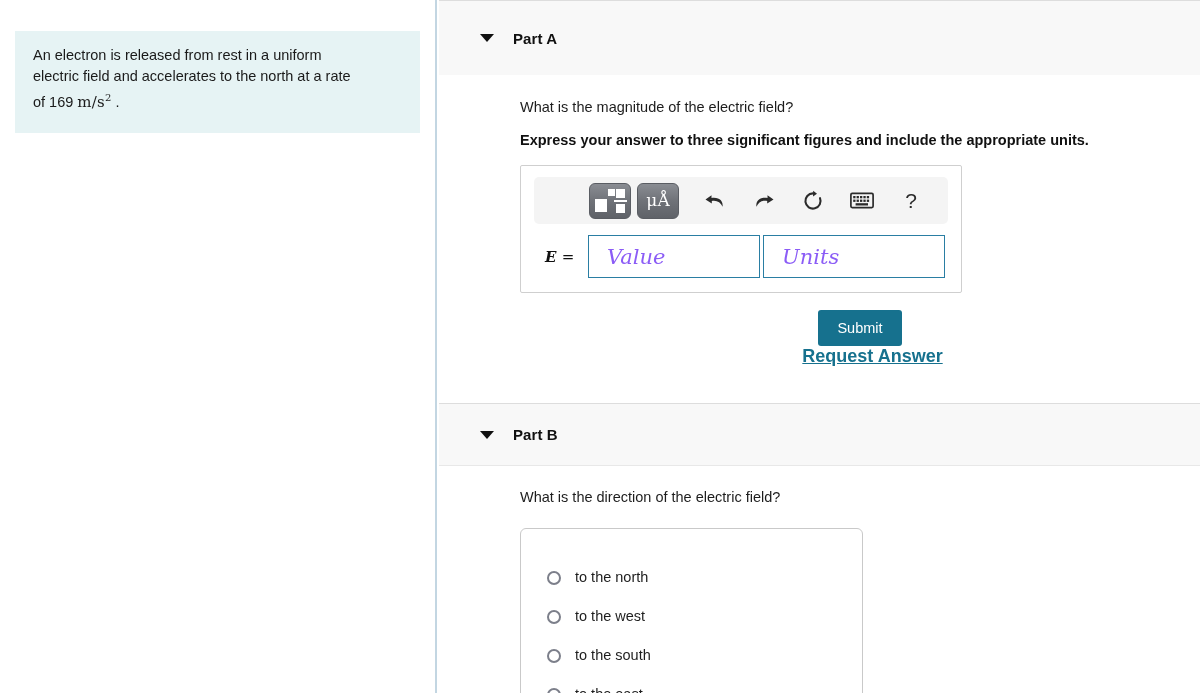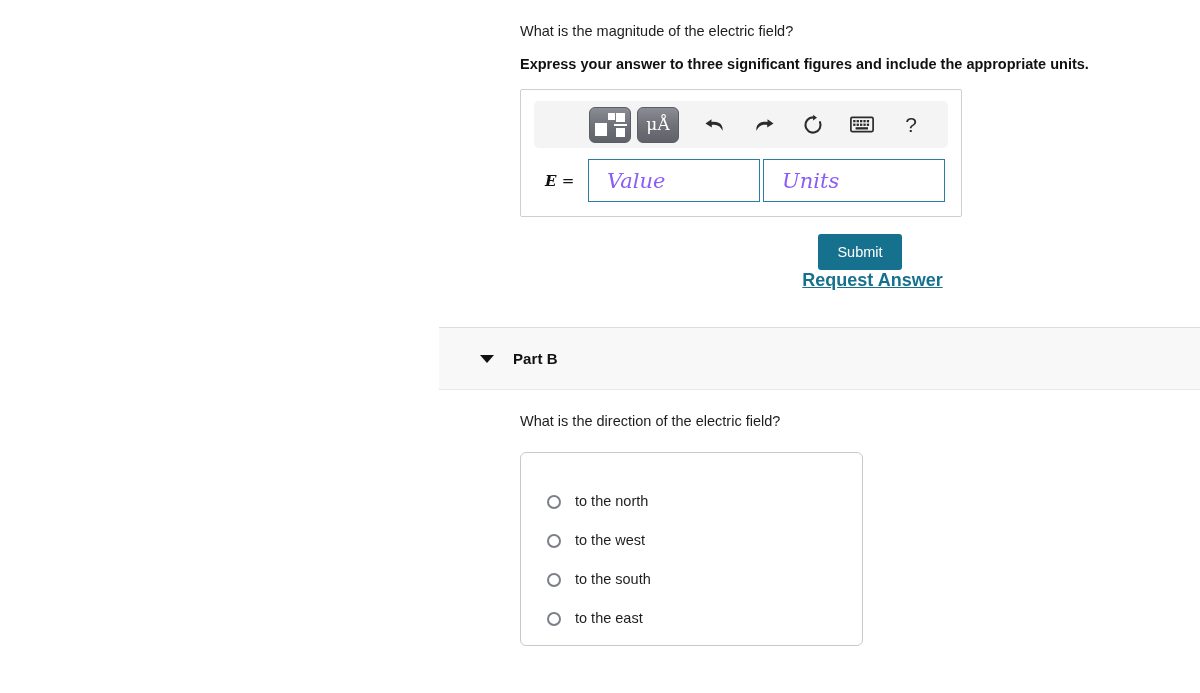--- a/index.html
+++ b/index.html
@@ -240,23 +240,38 @@
   .choice-label {
     font-size: 14.5px;
     color: #1d1d1d;
   }
 </style>
 </head>
 <body>
 
 <div id="page">
 
+  <div id="left-panel">
+    <div id="problem-box">
+      <p id="problem-text">
+        <span>An electron is released from rest in a uniform</span><br>
+        <span>electric field and accelerates to the north at a rate</span><br>
+        <span>of 169</span>
+        <span class="mathtext"><span>m/s</span><sup>2</sup></span>
+        <span>.</span>
+      </p>
+    </div>
+  </div>
 
   <div id="right-col">
 
+    <div class="part-band">
+      <div class="disclosure-triangle"></div>
+      <span class="part-label">Part A</span>
+    </div>
 
     <div class="part-body">
       <p class="question-line">What is the magnitude of the electric field?</p>
       <p class="instruction-line">Express your answer to three significant figures and include the appropriate units.</p>
 
       <div class="answer-box">
 
         <div class="toolbar">
 
           <div class="tool-btn">

